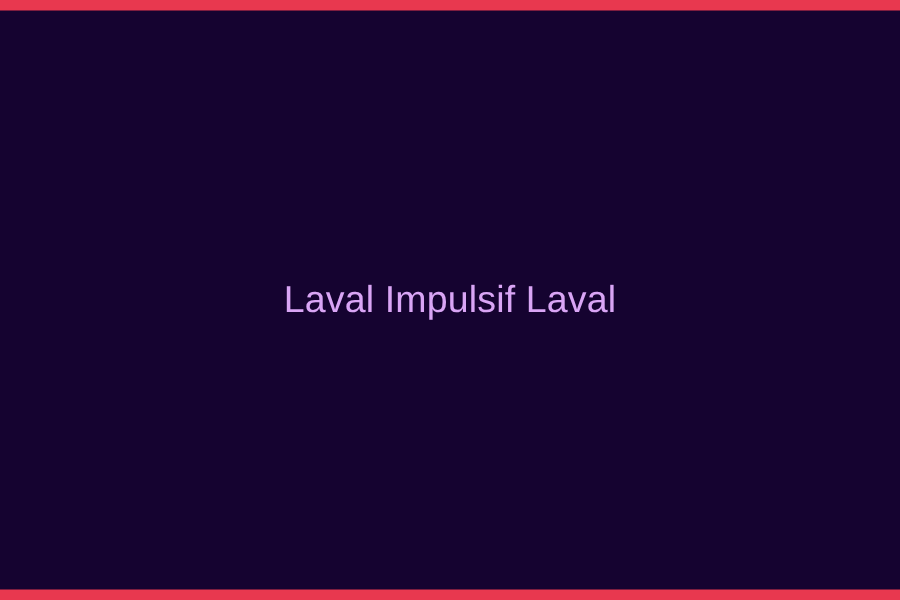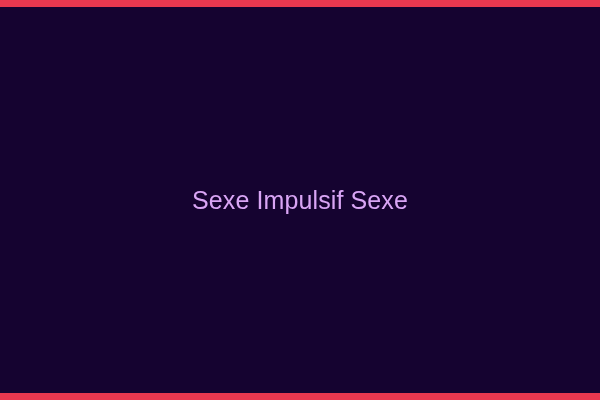--- a/index.html
+++ b/index.html
@@ -63,18 +63,18 @@
   }
 </style>
 </head>
 <body>
 
 <div id="banner-root">
 
   <div class="edge-bar top"></div>
 
   <div id="banner-canvas">
-    <div id="banner-title">Sexe Impulsif Sexe</div>
+    <div id="banner-title">Laval Impulsif Laval</div>
   </div>
 
   <div class="edge-bar bottom"></div>
 
 </div>
 
 </body></html>

